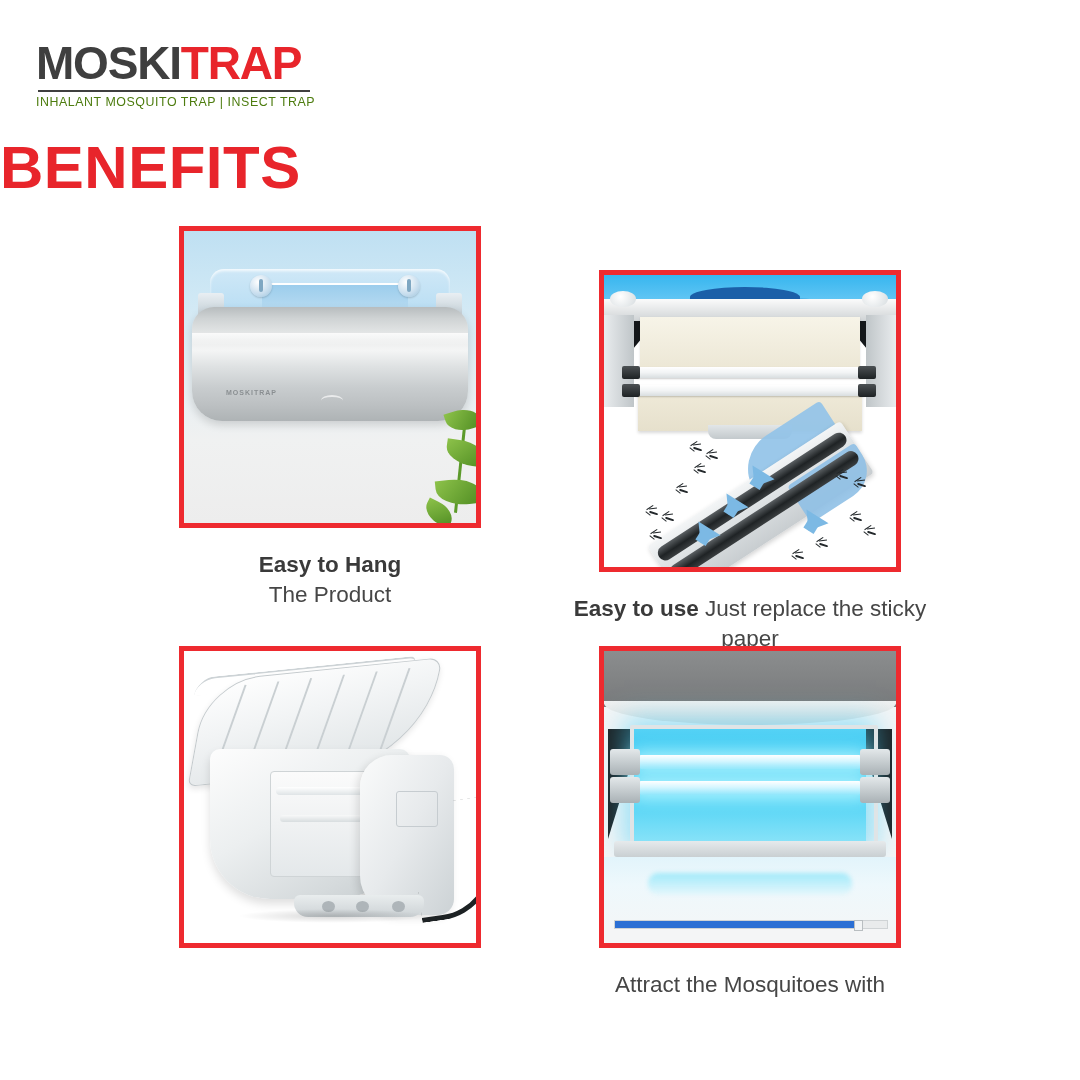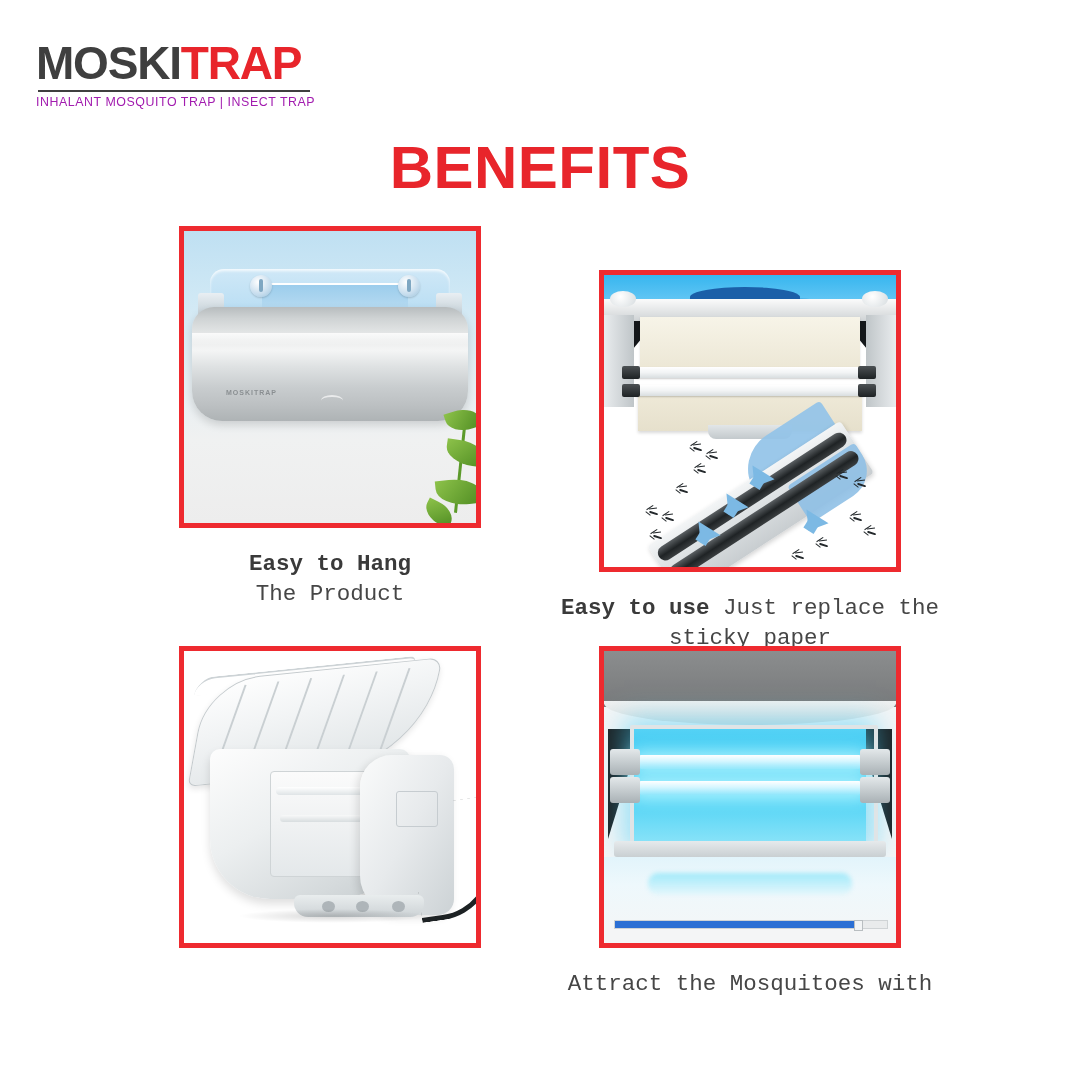--- a/index.html
+++ b/index.html
@@ -34,31 +34,30 @@
   .logo-part-red  { color: #e8252b; }
   .logo-rule {
     width: 272px;
     height: 2px;
     background: #3f3f3f;
     margin: 4px 0 3px 2px;
   }
   .logo-tagline {
     font-size: 12.4px;
     letter-spacing: 0.55px;
-    color: #a21caf;
+    color: #4d7c0f;
     white-space: nowrap;
   }
 
   
   .page-title {
     position: absolute;
     top: 133px;
     left: 0;
     width: 1080px;
-    text-align: center;
     color: #e8252b;
     font-size: 60px;
     font-weight: bold;
     letter-spacing: 0.5px;
     font-family: "Liberation Sans", sans-serif;
   }
 
   
   .benefit-grid {
     position: absolute;
@@ -89,21 +88,20 @@
     overflow: hidden;
   }
 
   .caption {
     margin-top: 22px;
     text-align: center;
     color: #464646;
     font-size: 22.5px;
     line-height: 1.33;
     padding: 0 18px;
-    font-family: Liberation Mono, monospace;
   }
   .caption b { font-weight: bold; color: #3a3a3a; }
 
   
   .p1-bg {
     position: absolute; inset: 0;
     background: linear-gradient(180deg,#bfe0f2 0%,#cfe8f5 22%,#e6eef2 52%,#f0f1f1 72%,#ededed 100%);
   }
   .p1-lid {
     position: absolute; left: 26px; top: 38px; width: 240px; height: 62px;

